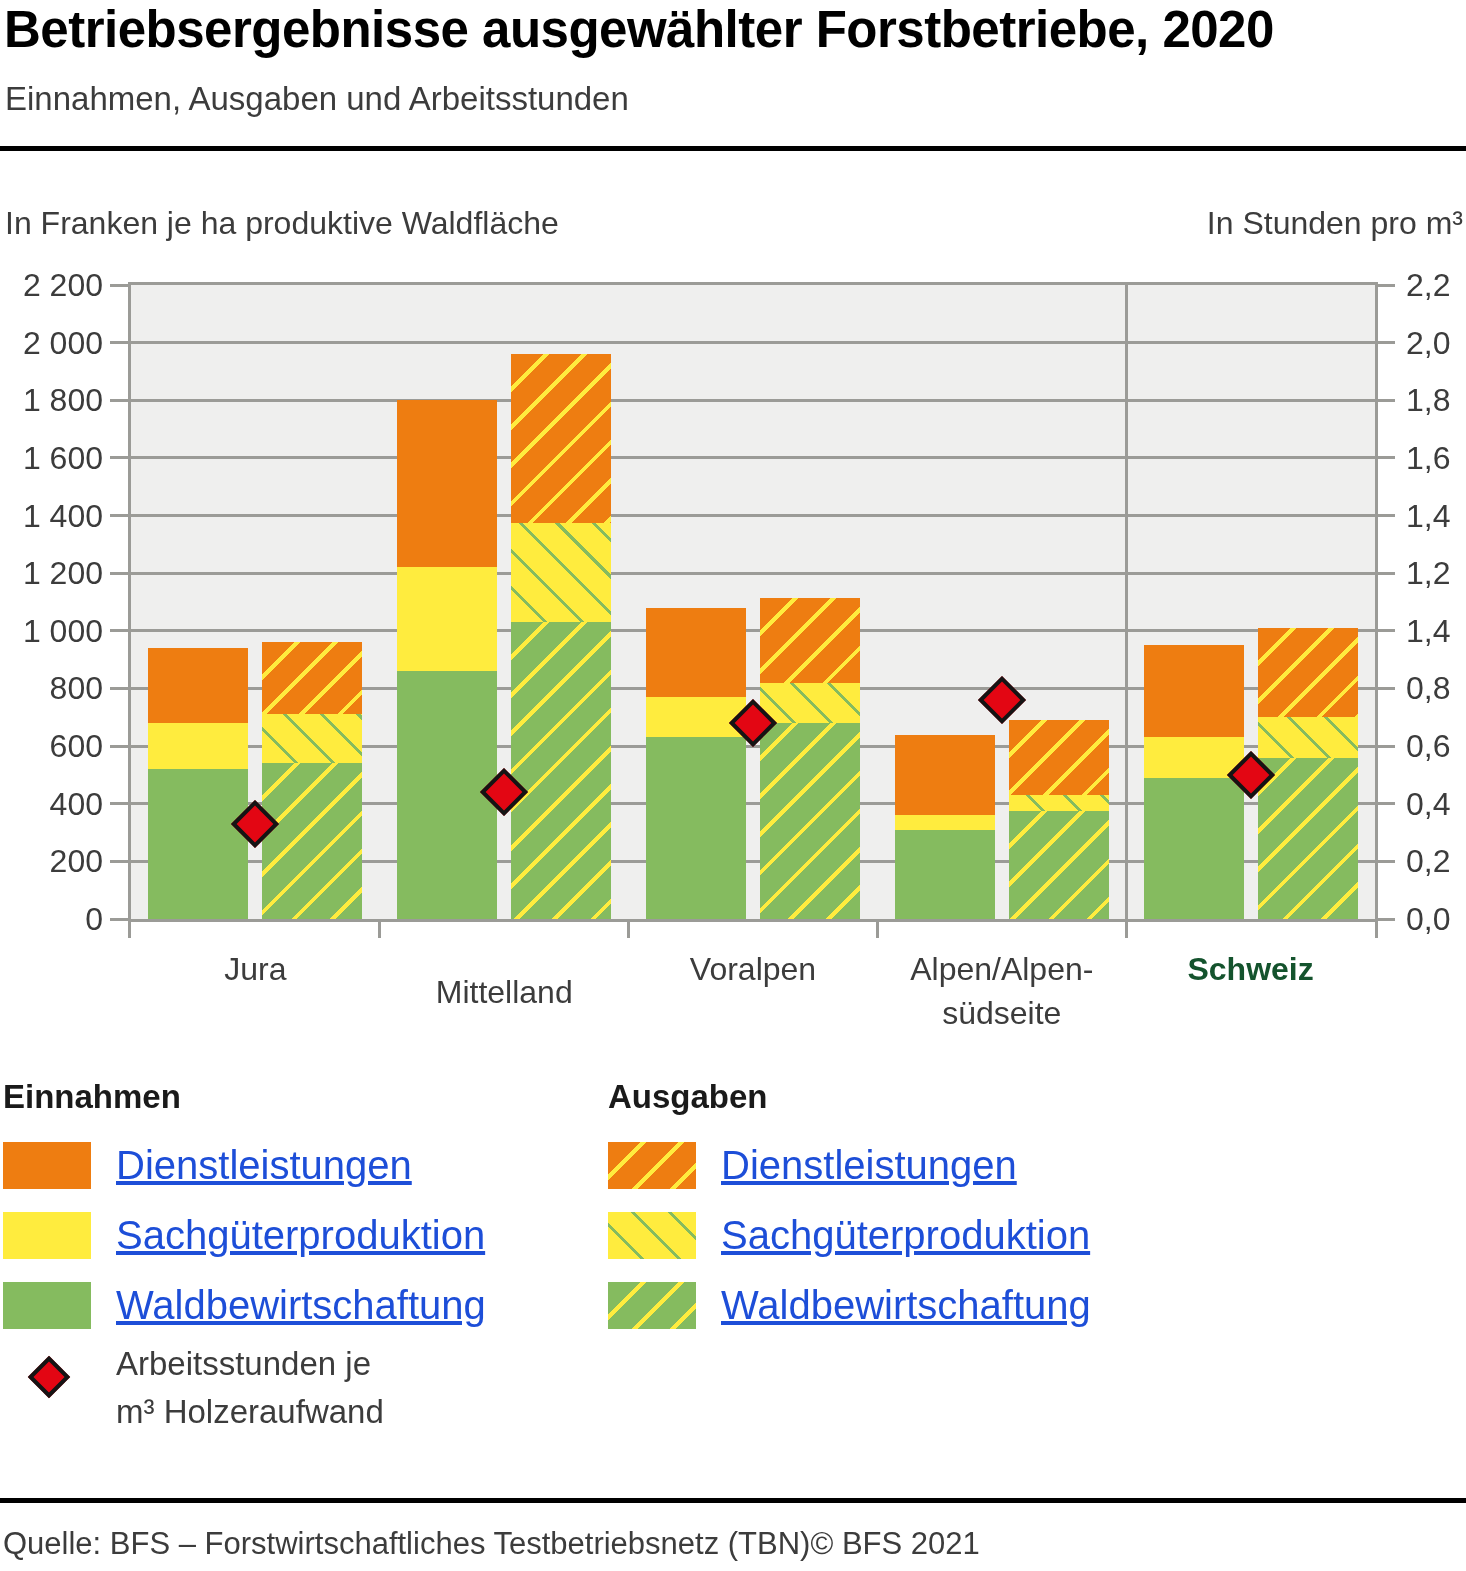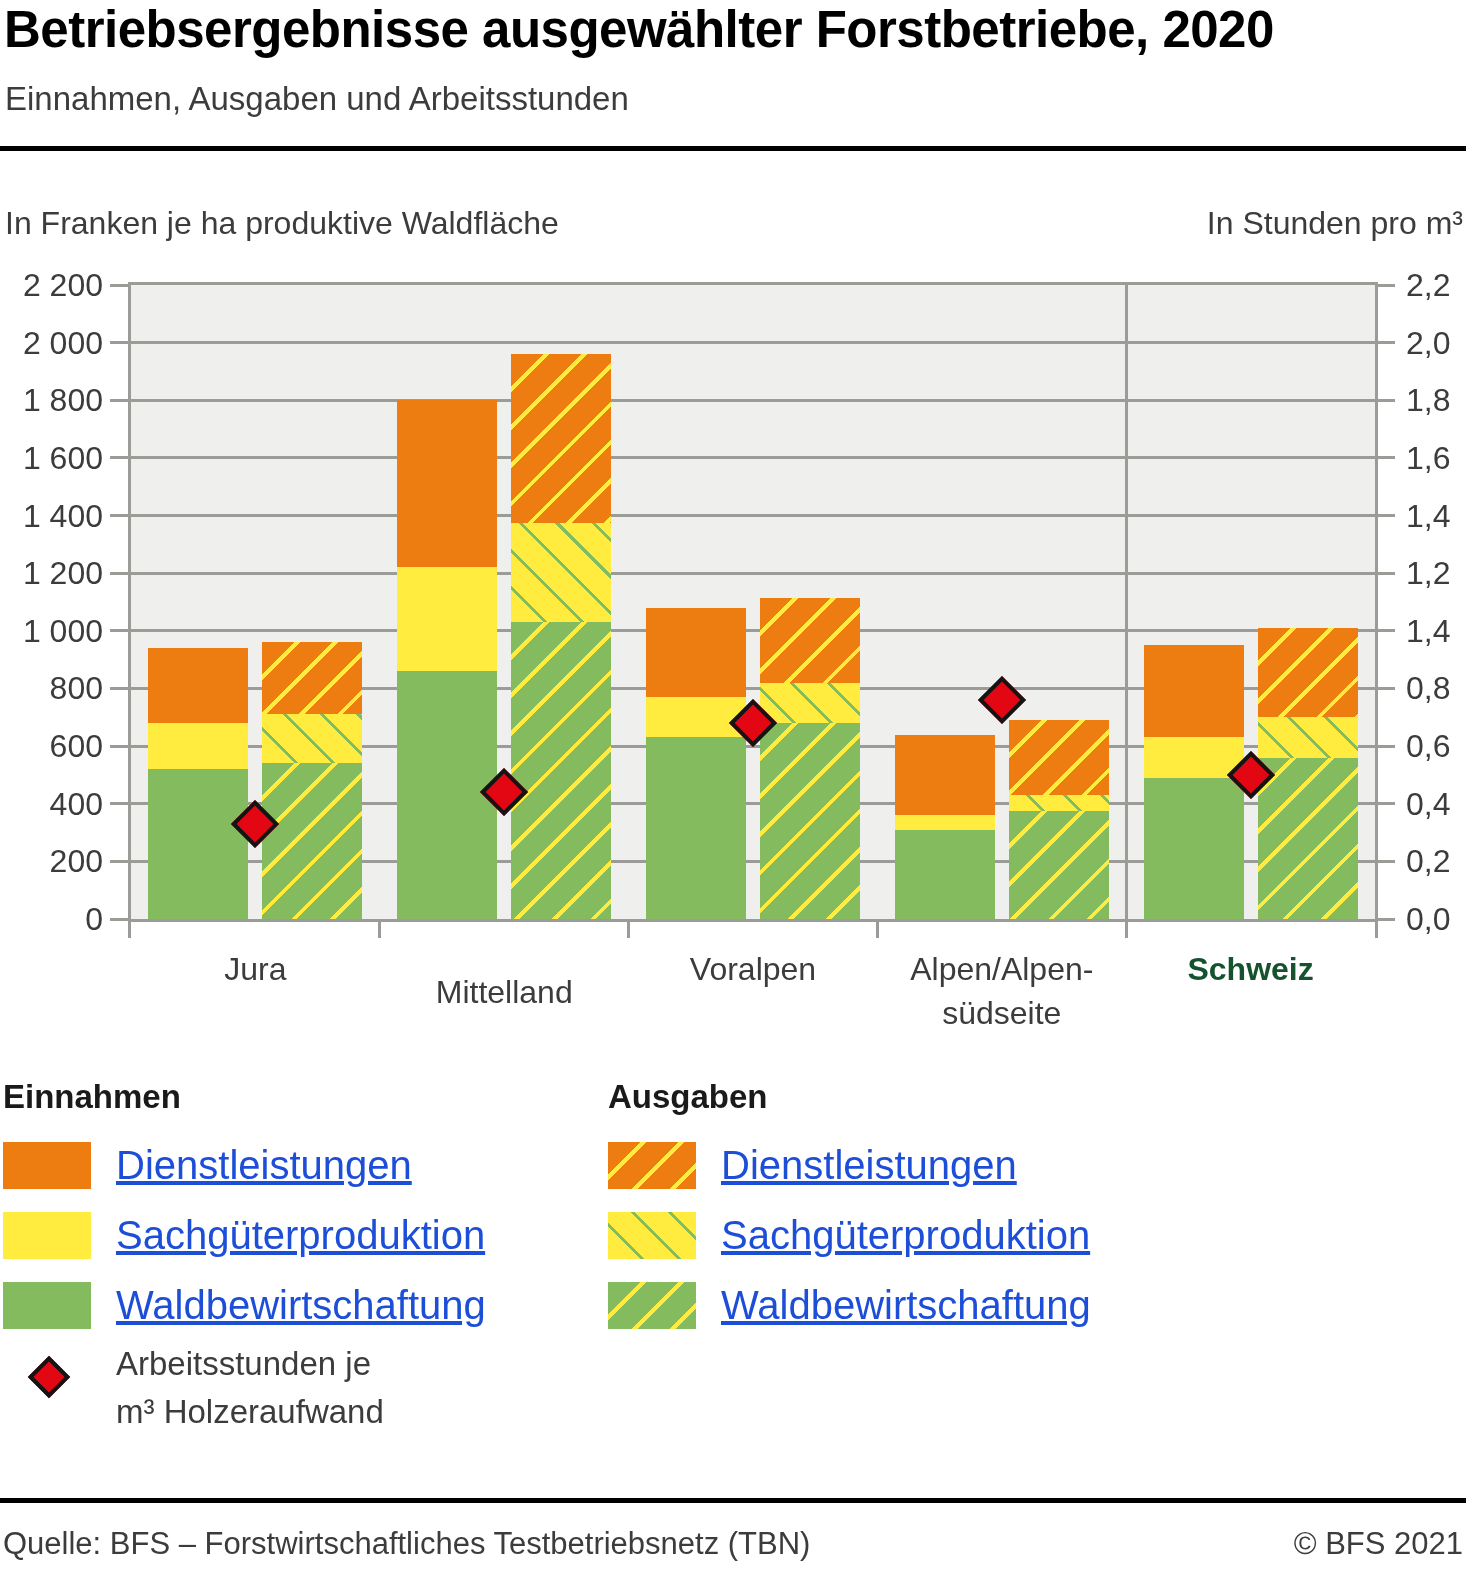--- a/index.html
+++ b/index.html
@@ -39,21 +39,21 @@
   #legend-ausgaben{left:608px;}
   .legend-header{font-size:33px;font-weight:700;color:#1a1a1a;margin:0 0 26px 0;}
   .legend-row{display:flex;align-items:center;margin-bottom:23px;}
   .swatch{width:88px;height:47px;flex:0 0 88px;}
   .legend-label{margin-left:25px;font-size:40px;color:#1d4ed8;white-space:nowrap;text-decoration:underline;}
   #legend-diamond-row{position:absolute;left:3px;top:1340px;display:flex;align-items:flex-start;}
   #legend-diamond-box{width:88px;height:96px;flex:0 0 88px;position:relative;}
   #legend-diamond-box .diamond{left:31px;top:22px;width:22px;height:22px;border-width:4px;}
   #legend-diamond-text{margin-left:25px;font-size:33px;line-height:48px;color:#3C3C3C;}
   #footer-row{position:absolute;left:3px;top:1526px;width:1460px;display:flex;
-    justify-content:space-between;font-size:31px;color:#3C3C3C;}
+    justify-content:flex-start;font-size:31px;color:#3C3C3C;}
 </style>
 </head>
 <body>
 
 <div id="canvas">
   <h1 id="chart-title">Betriebsergebnisse ausgewählter Forstbetriebe, 2020</h1>
   <div id="chart-subtitle">Einnahmen, Ausgaben und Arbeitsstunden</div>
   <div id="rule-top" class="rule"></div>
 
   <div id="axis-title-row">

